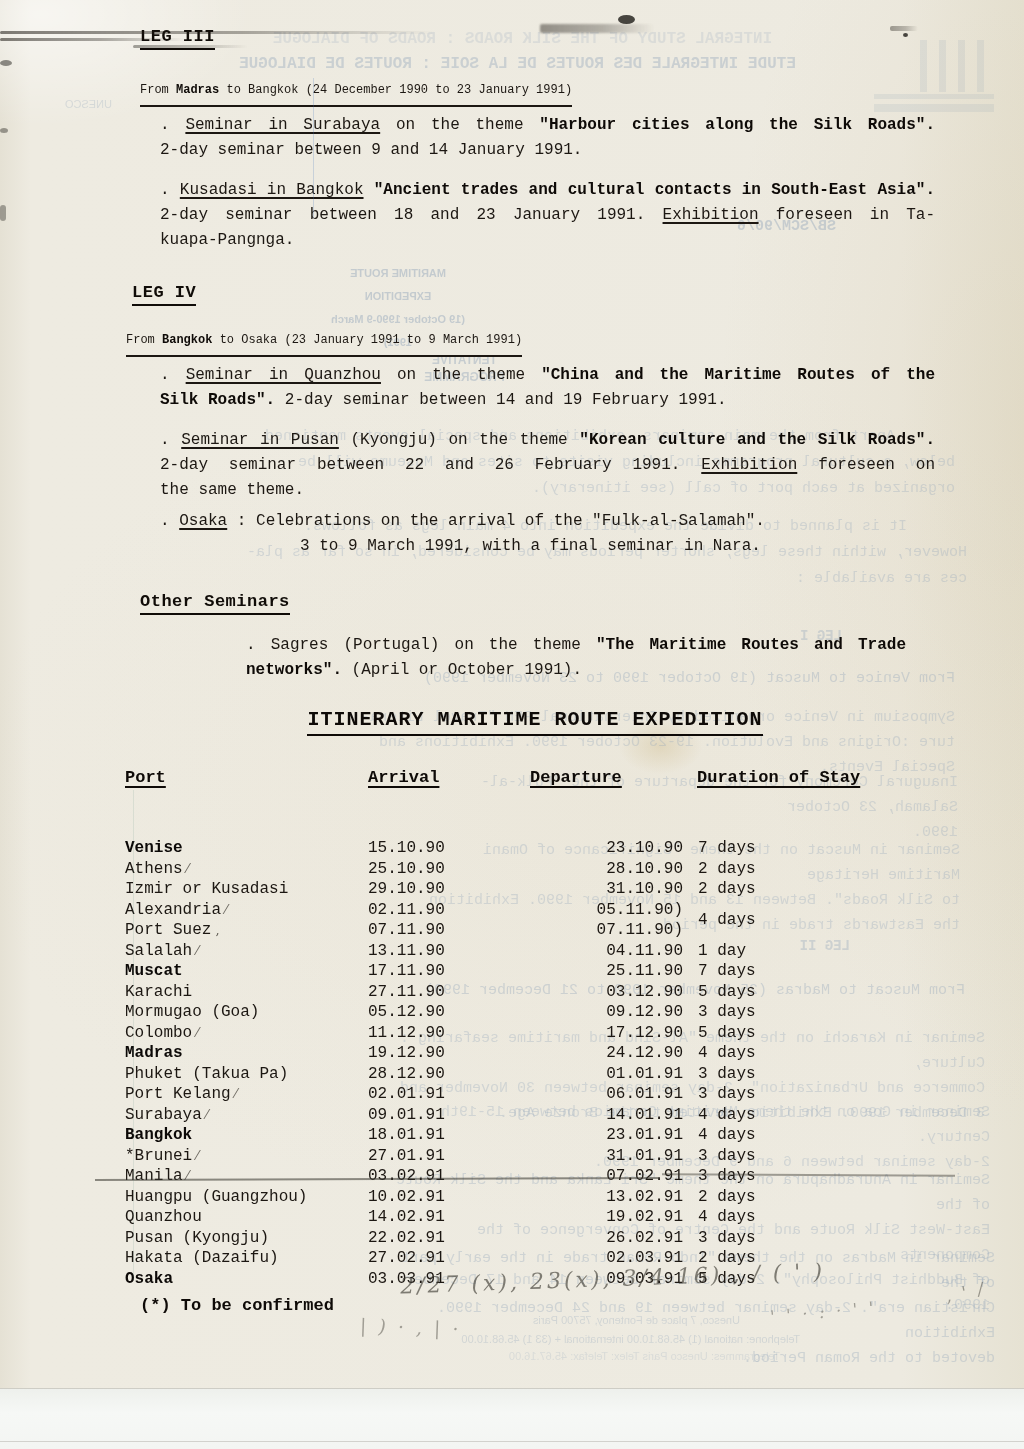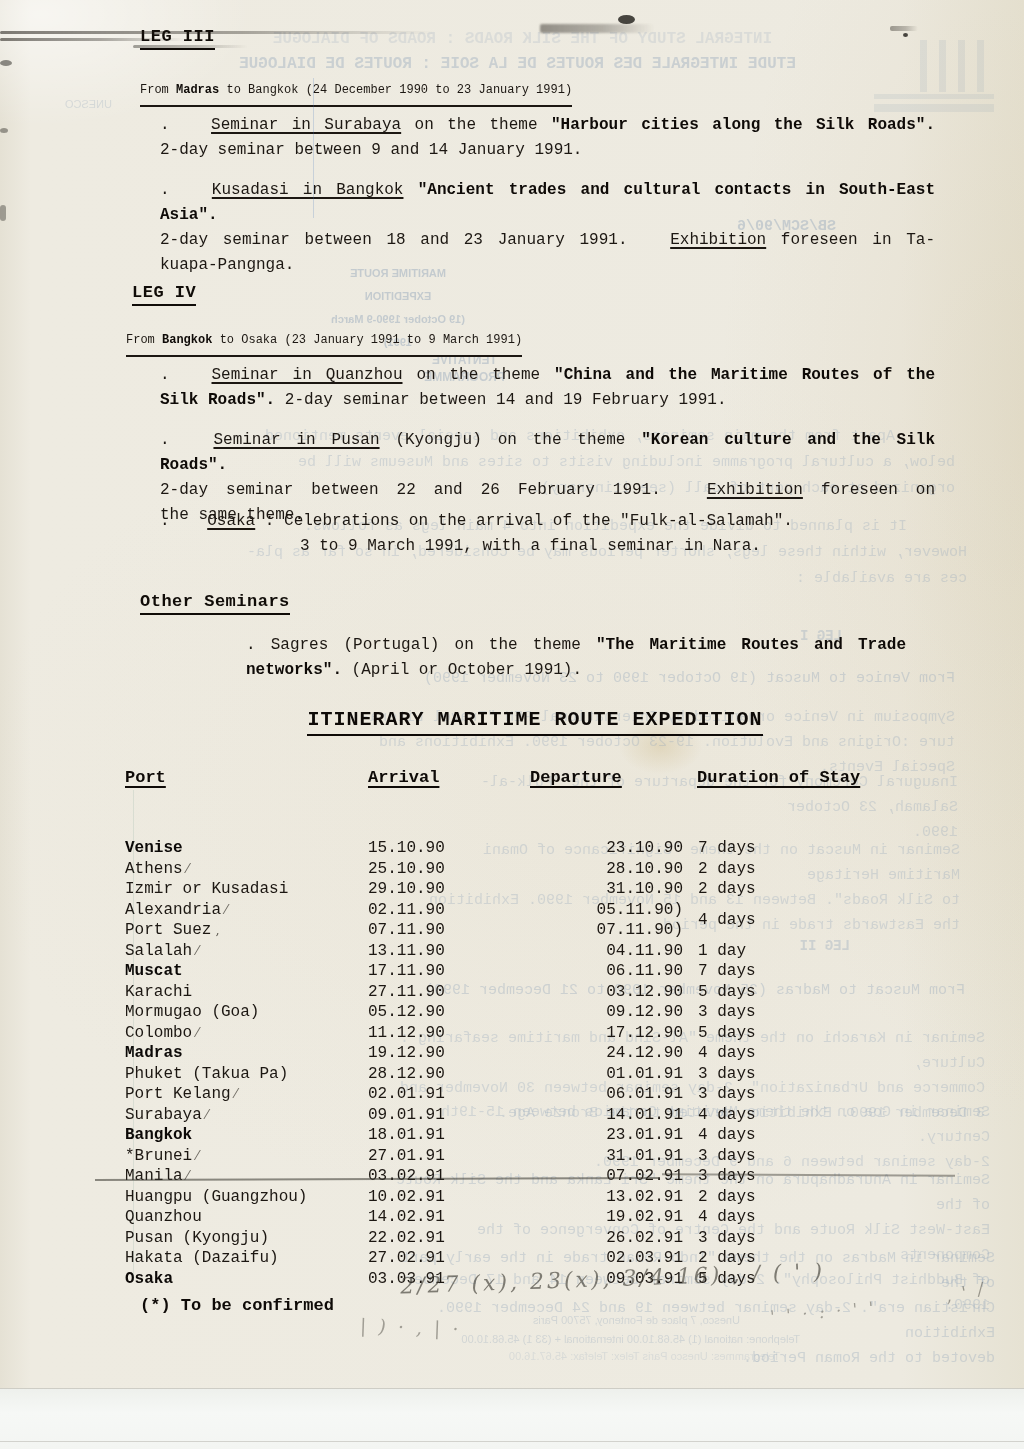--- a/index.html
+++ b/index.html
@@ -10,21 +10,21 @@
     background:
       radial-gradient(ellipse 300px 160px at 4% 1%, rgba(255,255,255,0.55), transparent 70%),
       radial-gradient(ellipse 420px 900px at 101% 30%, rgba(205,188,150,0.22), transparent 75%),
       radial-gradient(ellipse 60px 40px at 64.5% 51.5%, rgba(195,170,110,0.28), transparent 70%),
       radial-gradient(ellipse 900px 600px at 60% 55%, rgba(222,210,182,0.14), transparent 72%),
       linear-gradient(90deg,#e5e1d4 0,#eeebe1 3%,#edeae0 88%,#e6e2d3 100%);
   }
   
   .abs{position:absolute;}
   .b{font-weight:bold;color:#0e0a07;}
-  .u{text-decoration:underline;text-decoration-thickness:1.5px;text-underline-offset:3px;margin-left:28px;}
+  .u{text-decoration:underline;text-decoration-thickness:1.5px;text-underline-offset:3px;}
   .heading{font-size:17px;font-weight:bold;color:#100c08;letter-spacing:0.5px;}
   .u2{border-bottom:2.5px solid currentColor;display:inline-block;padding-bottom:2px;}
   .doc-line{font-size:12px;line-height:25px;}
   .para{font-size:16px;line-height:25px;}
   .para .line{white-space:normal;}
   .para .line.j{text-align:justify;text-align-last:justify;}
   #leg3-heading{left:140px;top:27px;}
   #leg3-title{left:140px;top:78px;}
   #leg3-b1{left:160px;top:113px;width:775px;}
   #leg3-b2{left:160px;top:178px;width:775px;}
@@ -202,21 +202,21 @@
         </tr>
         <tr>
           <td class="c-port">Salalah<span class="tick">⁄</span></td>
           <td class="c-arr">13.11.90</td>
           <td class="c-dep">04.11.90</td>
           <td class="c-dur">1 day</td>
         </tr>
         <tr>
           <td class="c-port pb">Muscat</td>
           <td class="c-arr">17.11.90</td>
-          <td class="c-dep">06.11.90</td>
+          <td class="c-dep">25.11.90</td>
           <td class="c-dur">7 days</td>
         </tr>
         <tr>
           <td class="c-port">Karachi</td>
           <td class="c-arr">27.11.90</td>
           <td class="c-dep">03.12.90</td>
           <td class="c-dur">5 days</td>
         </tr>
         <tr>
           <td class="c-port">Mormugao (Goa)</td>

